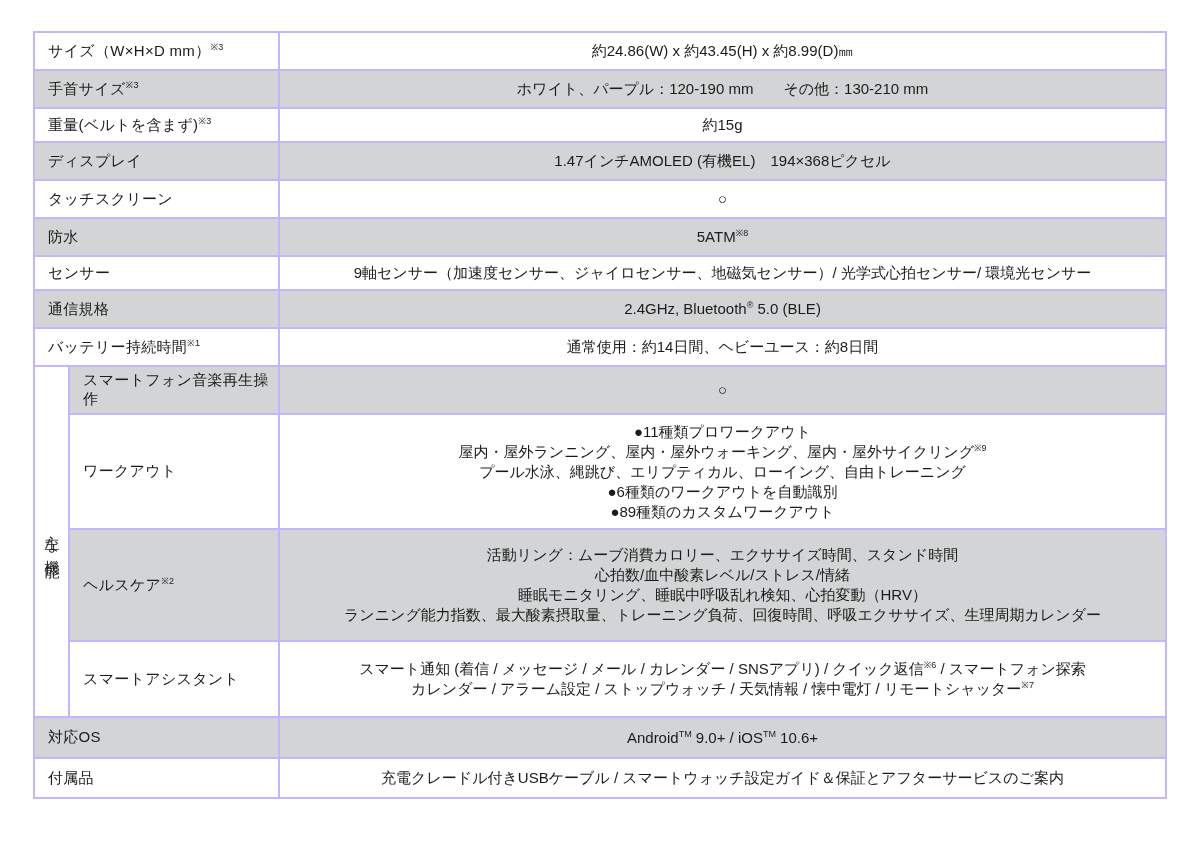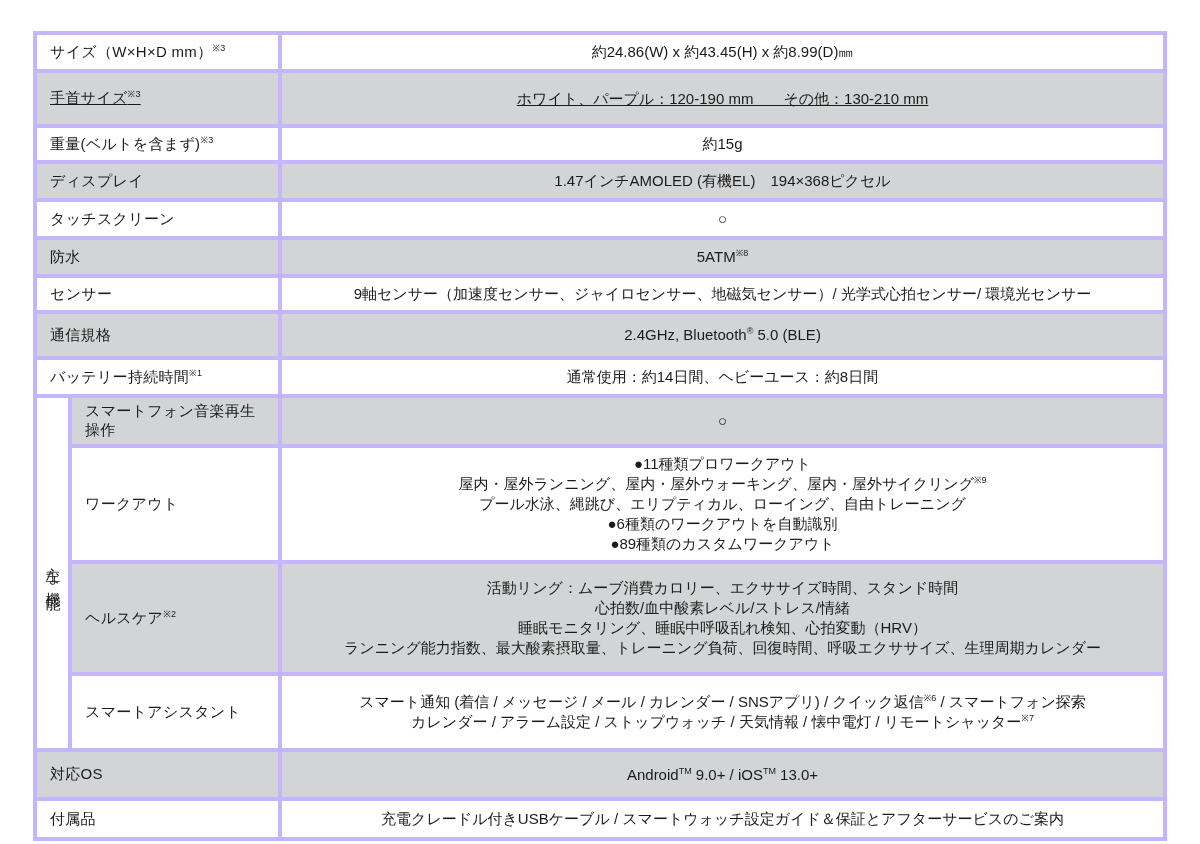--- a/index.html
+++ b/index.html
@@ -13,21 +13,21 @@
   .page { position: absolute; inset: 0; background: #ffffff; }
   table.spec {
     position: absolute;
     left: 33px; top: 31px;
     width: 1134px;
     border-collapse: collapse;
     table-layout: fixed;
     color: #1b1b1b;
   }
   table.spec td {
-    border: 4px solid #c4b5fd;
+    border: 2px solid #c4b5fd;
     font-size: 15px;
     vertical-align: middle;
   }
   td.label-cell {
     text-align: left;
     padding: 4px 8px 4px 13px;
     font-weight: 500;
     letter-spacing: 0.3px;
   }
   td.value-cell {
@@ -68,21 +68,21 @@
       <col style="width:210px">
       <col>
     </colgroup>
     <tbody>
         <tr style="height: 38px;">
           <td class="label-cell" colspan="2"><span>サイズ（W×H×D mm）</span><sup>※3</sup></td>
           <td class="value-cell">
             <div class="vline"><span>約24.86(W) x 約43.45(H) x 約8.99(D)㎜</span></div>
           </td>
         </tr>
-        <tr style="height: 55px; text-decoration: underline;">
+        <tr style="height: 38px;">
           <td class="label-cell shade" colspan="2"><span>手首サイズ</span><sup>※3</sup></td>
           <td class="value-cell shade">
             <div class="vline"><span>ホワイト、パープル：120-190 mm　　その他：130-210 mm</span></div>
           </td>
         </tr>
         <tr style="height: 30px;">
           <td class="label-cell" colspan="2"><span>重量(ベルトを含まず)</span><sup>※3</sup></td>
           <td class="value-cell">
             <div class="vline"><span>約15g</span></div>
           </td>
@@ -104,21 +104,21 @@
           <td class="value-cell shade">
             <div class="vline"><span>5ATM</span><sup>※8</sup></div>
           </td>
         </tr>
         <tr style="height: 22px;">
           <td class="label-cell" colspan="2"><span>センサー</span></td>
           <td class="value-cell">
             <div class="vline"><span>9軸センサー（加速度センサー、ジャイロセンサー、地磁気センサー）/ 光学式心拍センサー/ 環境光センサー</span></div>
           </td>
         </tr>
-        <tr style="height: 46px;">
+        <tr style="height: 38px;">
           <td class="label-cell shade" colspan="2"><span>通信規格</span></td>
           <td class="value-cell shade">
             <div class="vline"><span>2.4GHz, Bluetooth</span><sup>®</sup><span> 5.0 (BLE)</span></div>
           </td>
         </tr>
         <tr style="height: 38px; margin-left: 15px;">
           <td class="label-cell" colspan="2"><span>バッテリー持続時間</span><sup>※1</sup></td>
           <td class="value-cell">
             <div class="vline"><span>通常使用：約14日間、ヘビーユース：約8日間</span></div>
           </td>
@@ -149,24 +149,24 @@
             <div class="vline"><span>ランニング能力指数、最大酸素摂取量、トレーニング負荷、回復時間、呼吸エクササイズ、生理周期カレンダー</span></div>
           </td>
         </tr>
         <tr style="height: 76px; margin-top: 9px;">
           <td class="label-cell"><span>スマートアシスタント</span></td>
           <td class="value-cell">
             <div class="vline"><span>スマート通知 (着信 / メッセージ / メール / カレンダー / SNSアプリ)  / クイック返信</span><sup>※6</sup><span> / スマートフォン探索</span></div>
             <div class="vline"><span>カレンダー / アラーム設定 / ストップウォッチ / 天気情報 / 懐中電灯 / リモートシャッター</span><sup>※7</sup></div>
           </td>
         </tr>
-        <tr style="height: 49px;">
+        <tr style="height: 41px;">
           <td class="label-cell shade" colspan="2"><span>対応OS</span></td>
           <td class="value-cell shade">
-            <div class="vline"><span>Android</span><sup>TM</sup><span> 9.0+ / iOS</span><sup>TM</sup><span> 13.0+</span></div>
+            <div class="vline"><span>Android</span><sup>TM</sup><span> 9.0+ / iOS</span><sup>TM</sup><span> 10.6+</span></div>
           </td>
         </tr>
         <tr style="height: 40px;">
           <td class="label-cell" colspan="2"><span>付属品</span></td>
           <td class="value-cell">
             <div class="vline"><span>充電クレードル付きUSBケーブル / スマートウォッチ設定ガイド＆保証とアフターサービスのご案内</span></div>
           </td>
         </tr>
       </tbody>
   </table>

